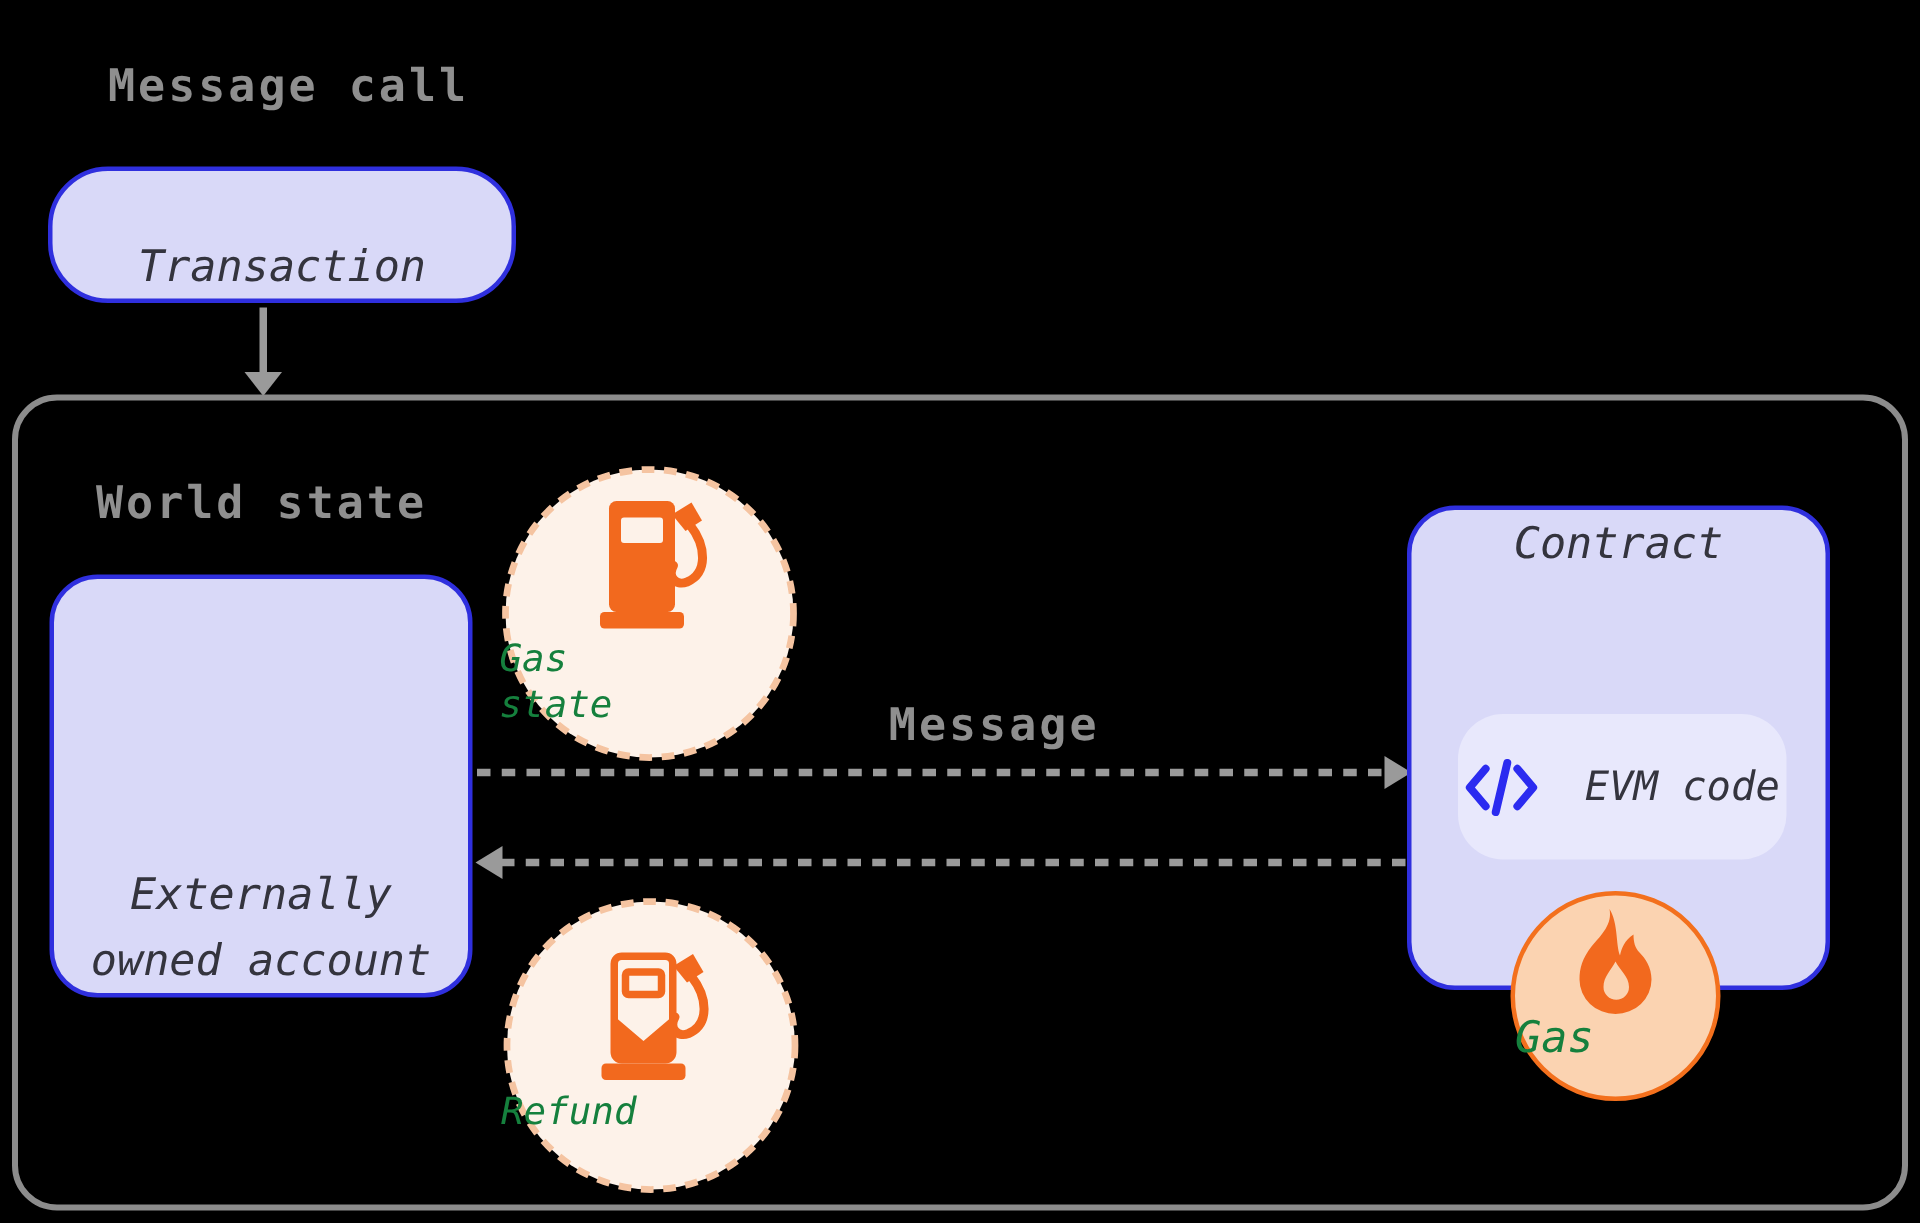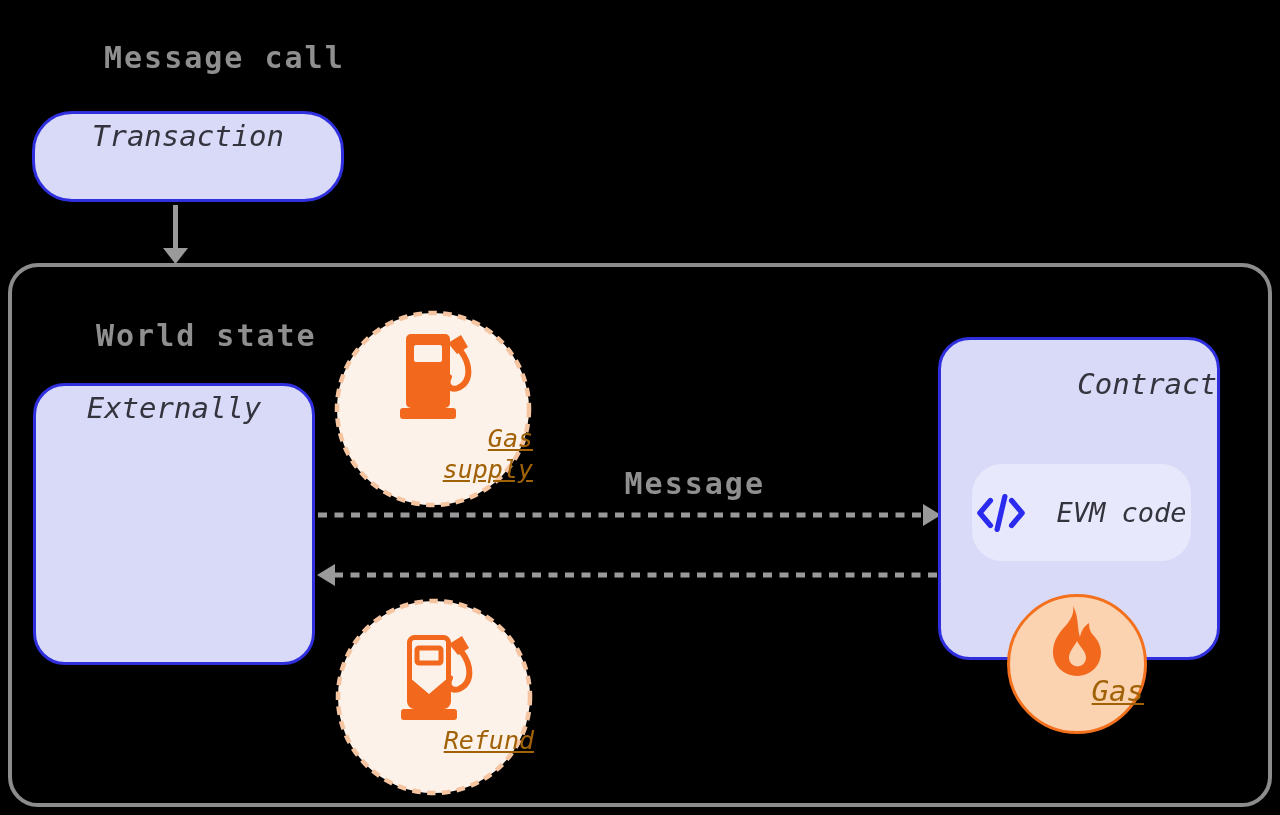--- a/index.html
+++ b/index.html
@@ -11,31 +11,30 @@
     overflow: hidden;
   }
   .abs { position: absolute; }
 
   .section-title {
     font-weight: bold;
     font-size: 30px;
     color: #8f8f8f;
     letter-spacing: 2px;
     white-space: nowrap;
-    margin-left: 32px;
   }
 
   .node {
     background: #d9d9f8;
     border: 3px solid #2f2fde;
     border-radius: 32px;
     display: flex;
     flex-direction: column;
     align-items: center;
-    justify-content: flex-start;
+    justify-content: flex-end;
   }
   .node-text {
     font-style: italic;
     font-size: 29px;
     color: #34343e;
     line-height: 44px;
     text-align: center;
     white-space: nowrap;
   }
 
@@ -52,47 +51,44 @@
   #eoa-box { left: 33px; top: 383px; width: 282px; height: 282px; }
 
   #message-label {
     left: 533px; top: 466px; width: 200px;
     text-align: right;
   }
 
   #contract-box {
     left: 938px; top: 337px; width: 282px; height: 323px;
     justify-content: flex-start;
-    padding-top: 22px;
     z-index: 1;
-    align-items: flex-end;
   }
   #evm-pill {
     position: absolute;
-    left: 31px; top: 124px; width: 219px; height: 97px;
+    left: 31px; top: 136px; width: 219px; height: 97px;
     background: #e8e8fc;
     border-radius: 30px;
     display: flex;
     align-items: center;
     justify-content: center;
     gap: 30px;
   }
   #evm-pill .node-text { font-size: 27px; }
 
   .gas-circle-wrap { width: 200px; height: 200px; }
   .gas-circle-wrap svg.ring { position: absolute; left: 0; top: 0; }
   .circle-label {
     position: absolute;
     width: 100%;
-    text-align: right;
+    text-align: left;
     font-style: italic;
     font-size: 25px;
     line-height: 31px;
-    color: #a16207;
-    text-decoration: underline;
+    color: #15803d;
   }
   #gas-supply-circle { left: 333px; top: 309px; }
   #refund-circle { left: 334px; top: 597px; }
 
   #gas-badge {
     left: 1007px; top: 594px; width: 140px; height: 140px;
     background: #fbd3b1;
     border: 3px solid #f3701d;
     border-radius: 50%;
     z-index: 2;
@@ -127,36 +123,37 @@
     <line x1="334" y1="575" x2="938" y2="575" stroke="#9a9a9a" stroke-width="5" stroke-dasharray="9 7.5"></line>
     <polygon points="335,564 335,586 317,575" fill="#9a9a9a"></polygon>
   </g>
 </svg>
 
 <div class="abs" id="world-state"></div>
 <div class="abs section-title" id="world-state-label">World state</div>
 
 <div class="abs node" id="eoa-box">
   <div class="node-text">Externally</div>
+  <div class="node-text">owned account</div>
 </div>
 
 <div class="abs gas-circle-wrap" id="gas-supply-circle">
   <svg class="ring" width="200" height="200" viewBox="0 0 200 200">
     <circle cx="100" cy="100" r="96" fill="#fdf2e9" stroke="#f5c4a1" stroke-width="4.5" stroke-dasharray="8.5 6.4"></circle>
   </svg>
   <svg class="icon-abs" style="left:59px; top:17px;" width="84" height="96" viewBox="0 0 84 96">
     <polygon points="56,17 69,9 76,21 65,28" fill="#f2691e"></polygon>
     <path d="M68 24 C 79 38, 80 56, 66 62 C 58 65, 53 58, 57 51" stroke="#f2691e" stroke-width="6" fill="none" stroke-linecap="round"></path>
     <rect x="14" y="8" width="44" height="74" rx="5" fill="#f2691e"></rect>
     <rect x="22" y="19" width="28" height="17" rx="2" fill="#fdf2e9"></rect>
     <rect x="8" y="82" width="56" height="11" rx="3" fill="#f2691e"></rect>
   </svg>
   <div class="circle-label" style="top:114px;">
     <div>Gas</div>
-    <div>supply</div>
+    <div>state</div>
   </div>
 </div>
 
 <div class="abs section-title" id="message-label">Message</div>
 
 <div class="abs node" id="contract-box">
   <div class="node-text">Contract</div>
   <div id="evm-pill">
     <svg width="50" height="44" viewBox="0 0 52 44">
       <path d="M15 9 L4 22 L15 35" stroke="#2b2bf0" stroke-width="5.5" fill="none" stroke-linecap="round" stroke-linejoin="round"></path>

